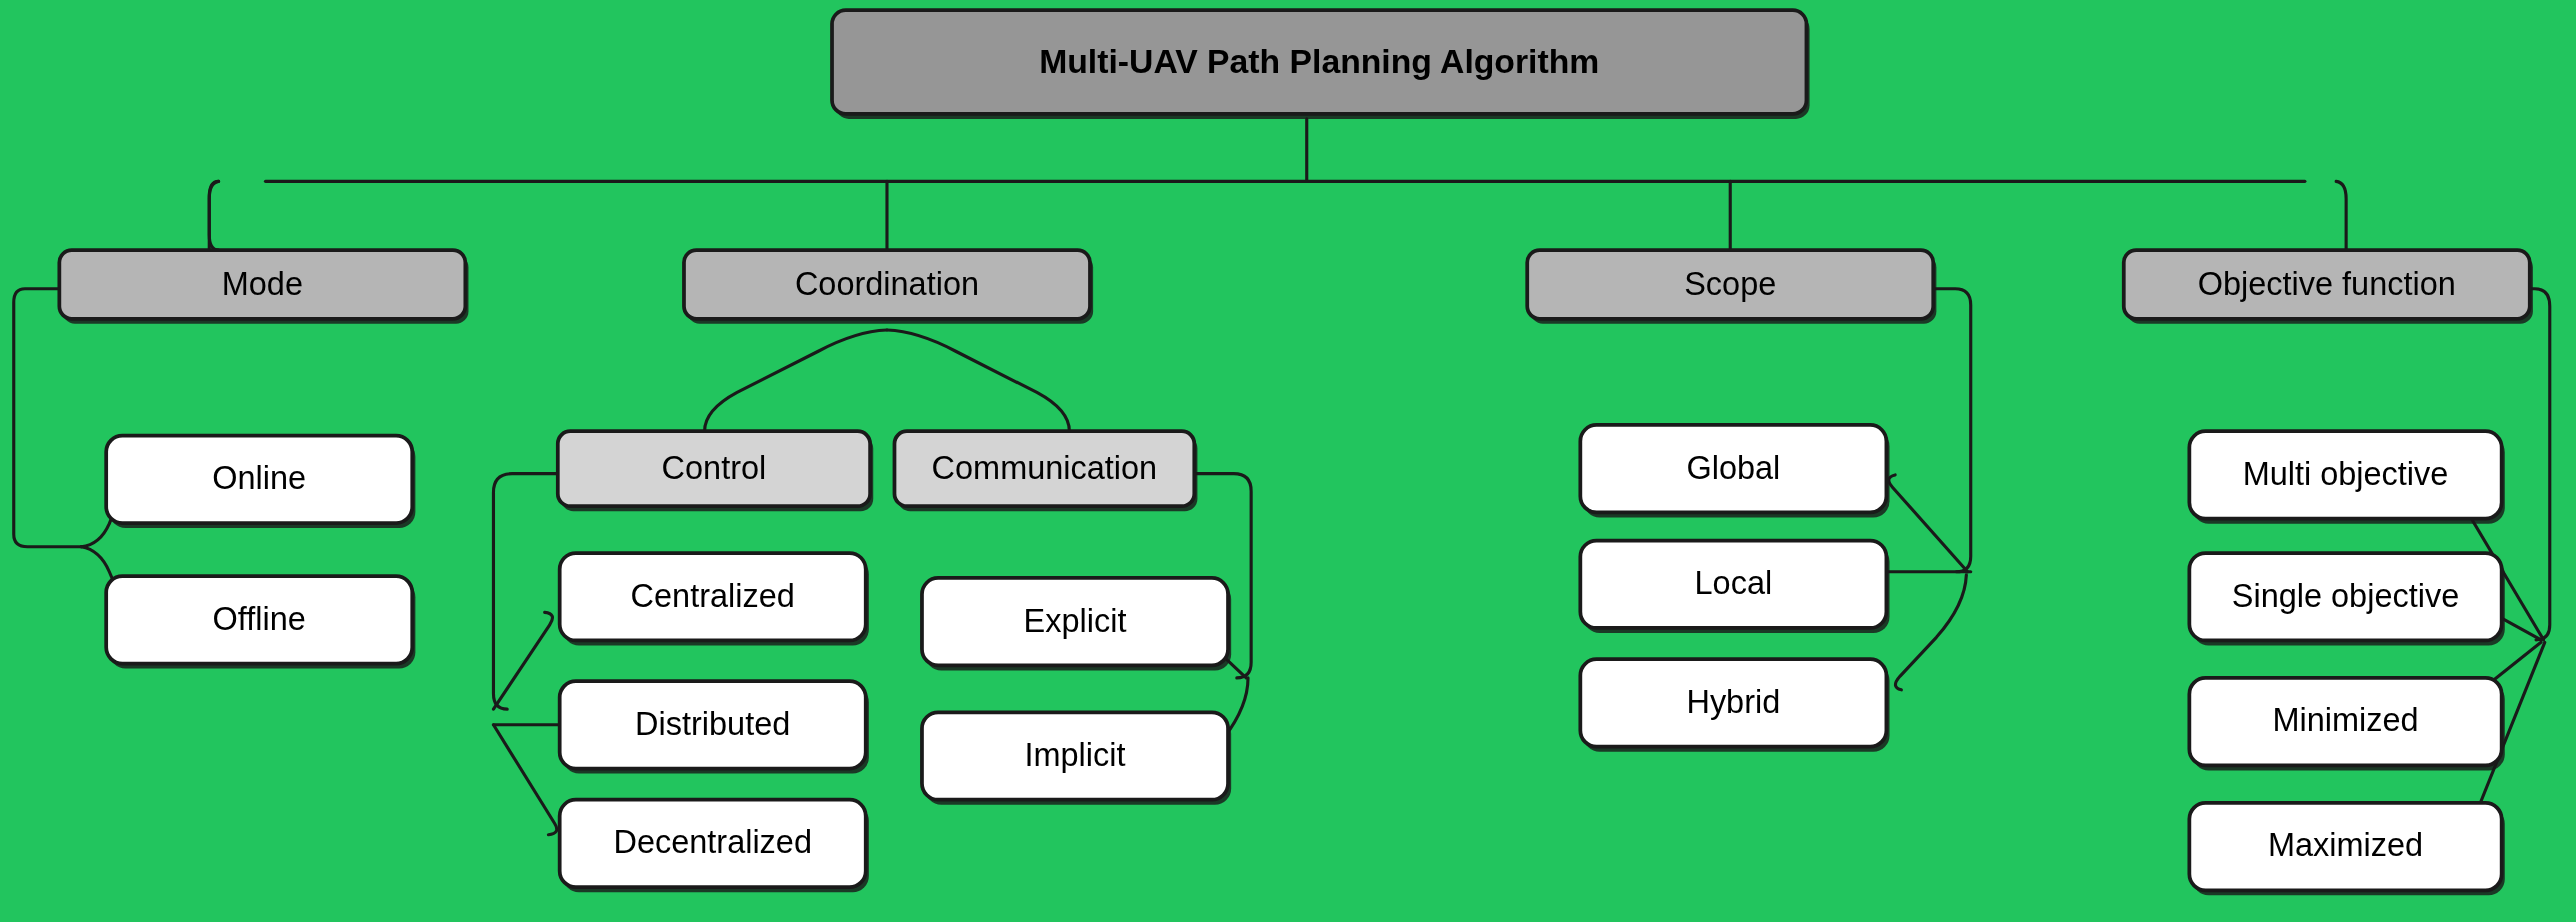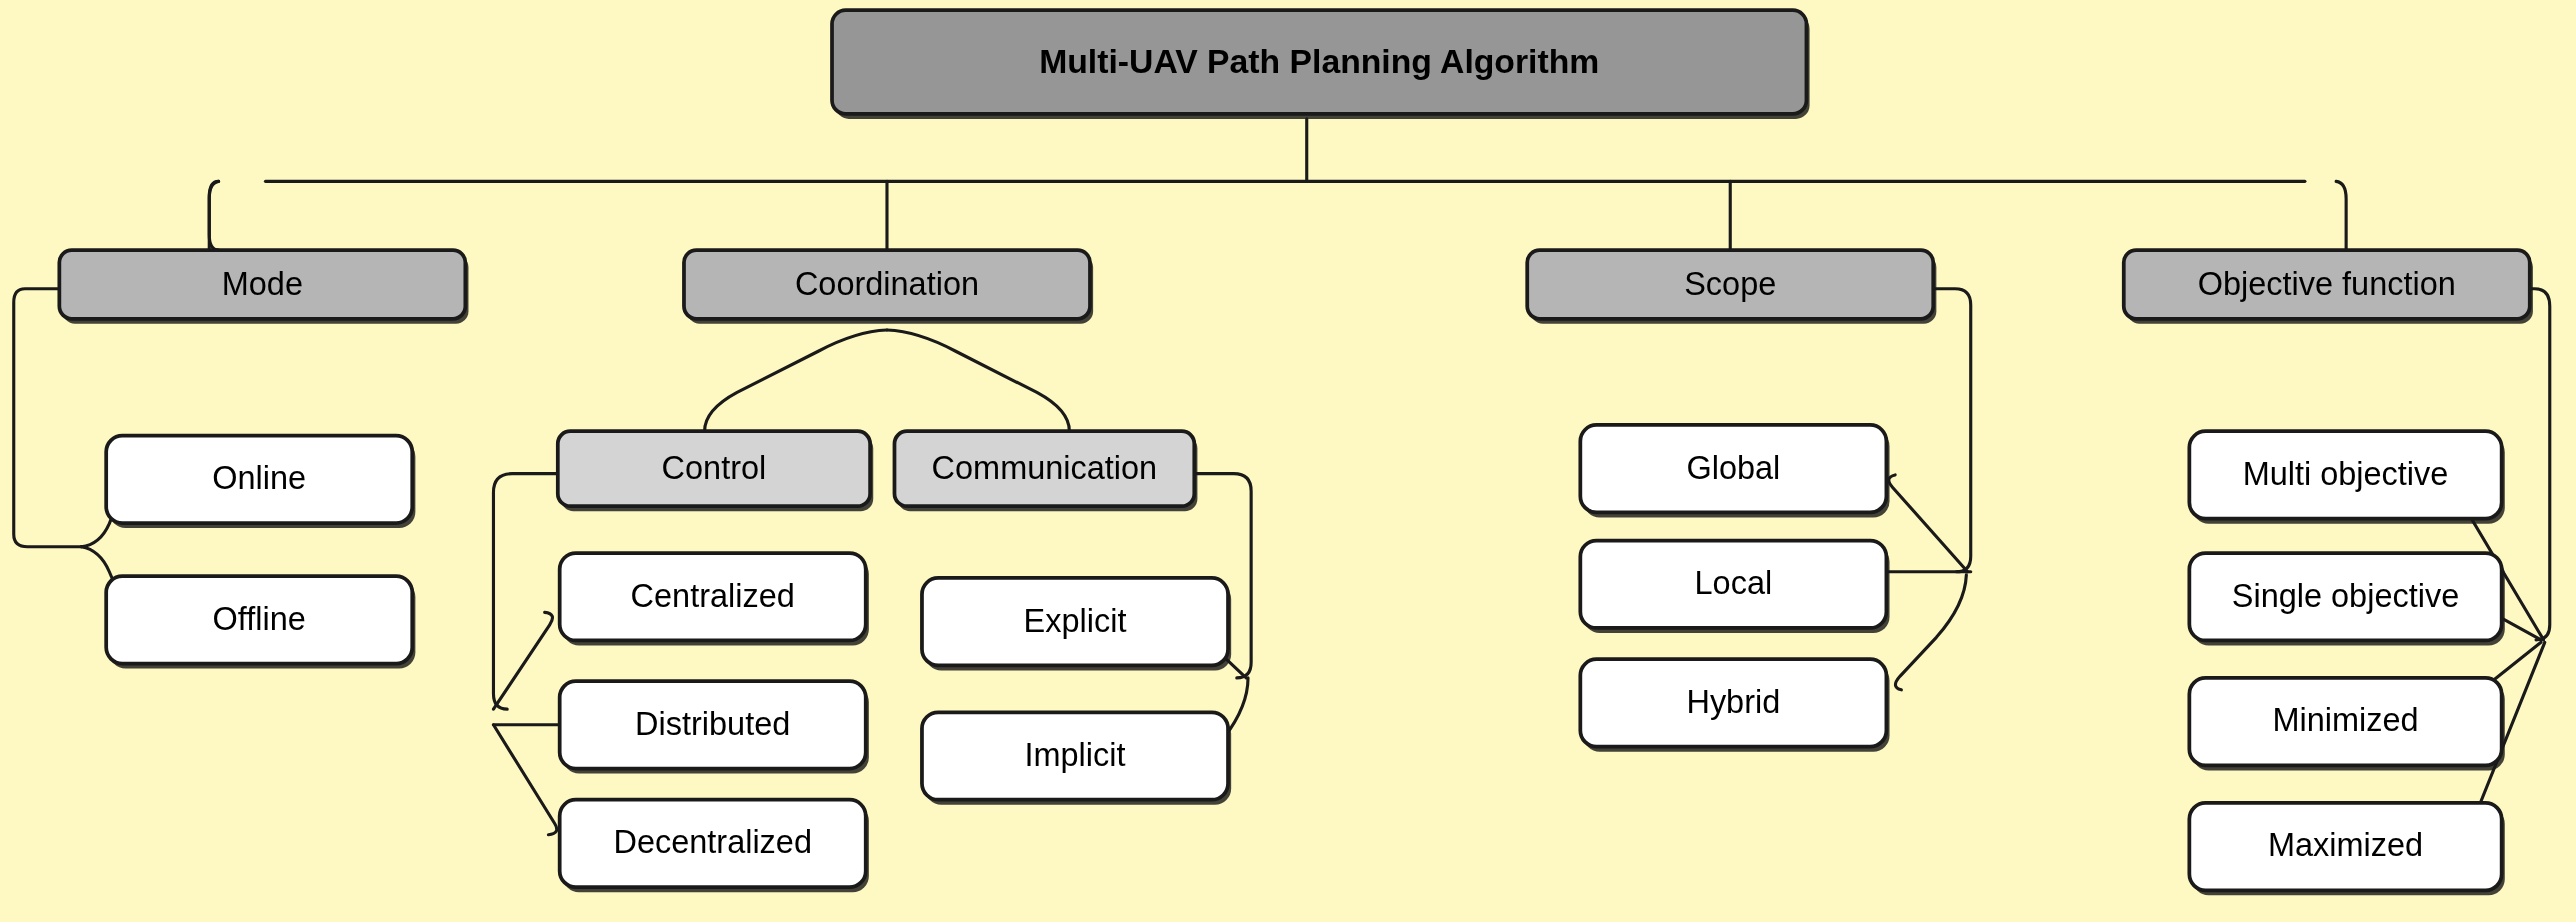--- a/index.html
+++ b/index.html
@@ -4,21 +4,21 @@
 <style>
   html, body {
     margin: 0;
     padding: 0;
     background: #ffffff;
   }
   #diagram-root {
     position: relative;
     width: 2576px;
     height: 923px;
-    background: #fef9c3;
+    background: #22c55e;
     font-family: "Liberation Sans", sans-serif;
     overflow: hidden;
   }
   svg#taxonomy-svg {
     position: absolute;
     top: 0;
     left: 0;
     width: 2576px;
     height: 923px;
     display: block;

